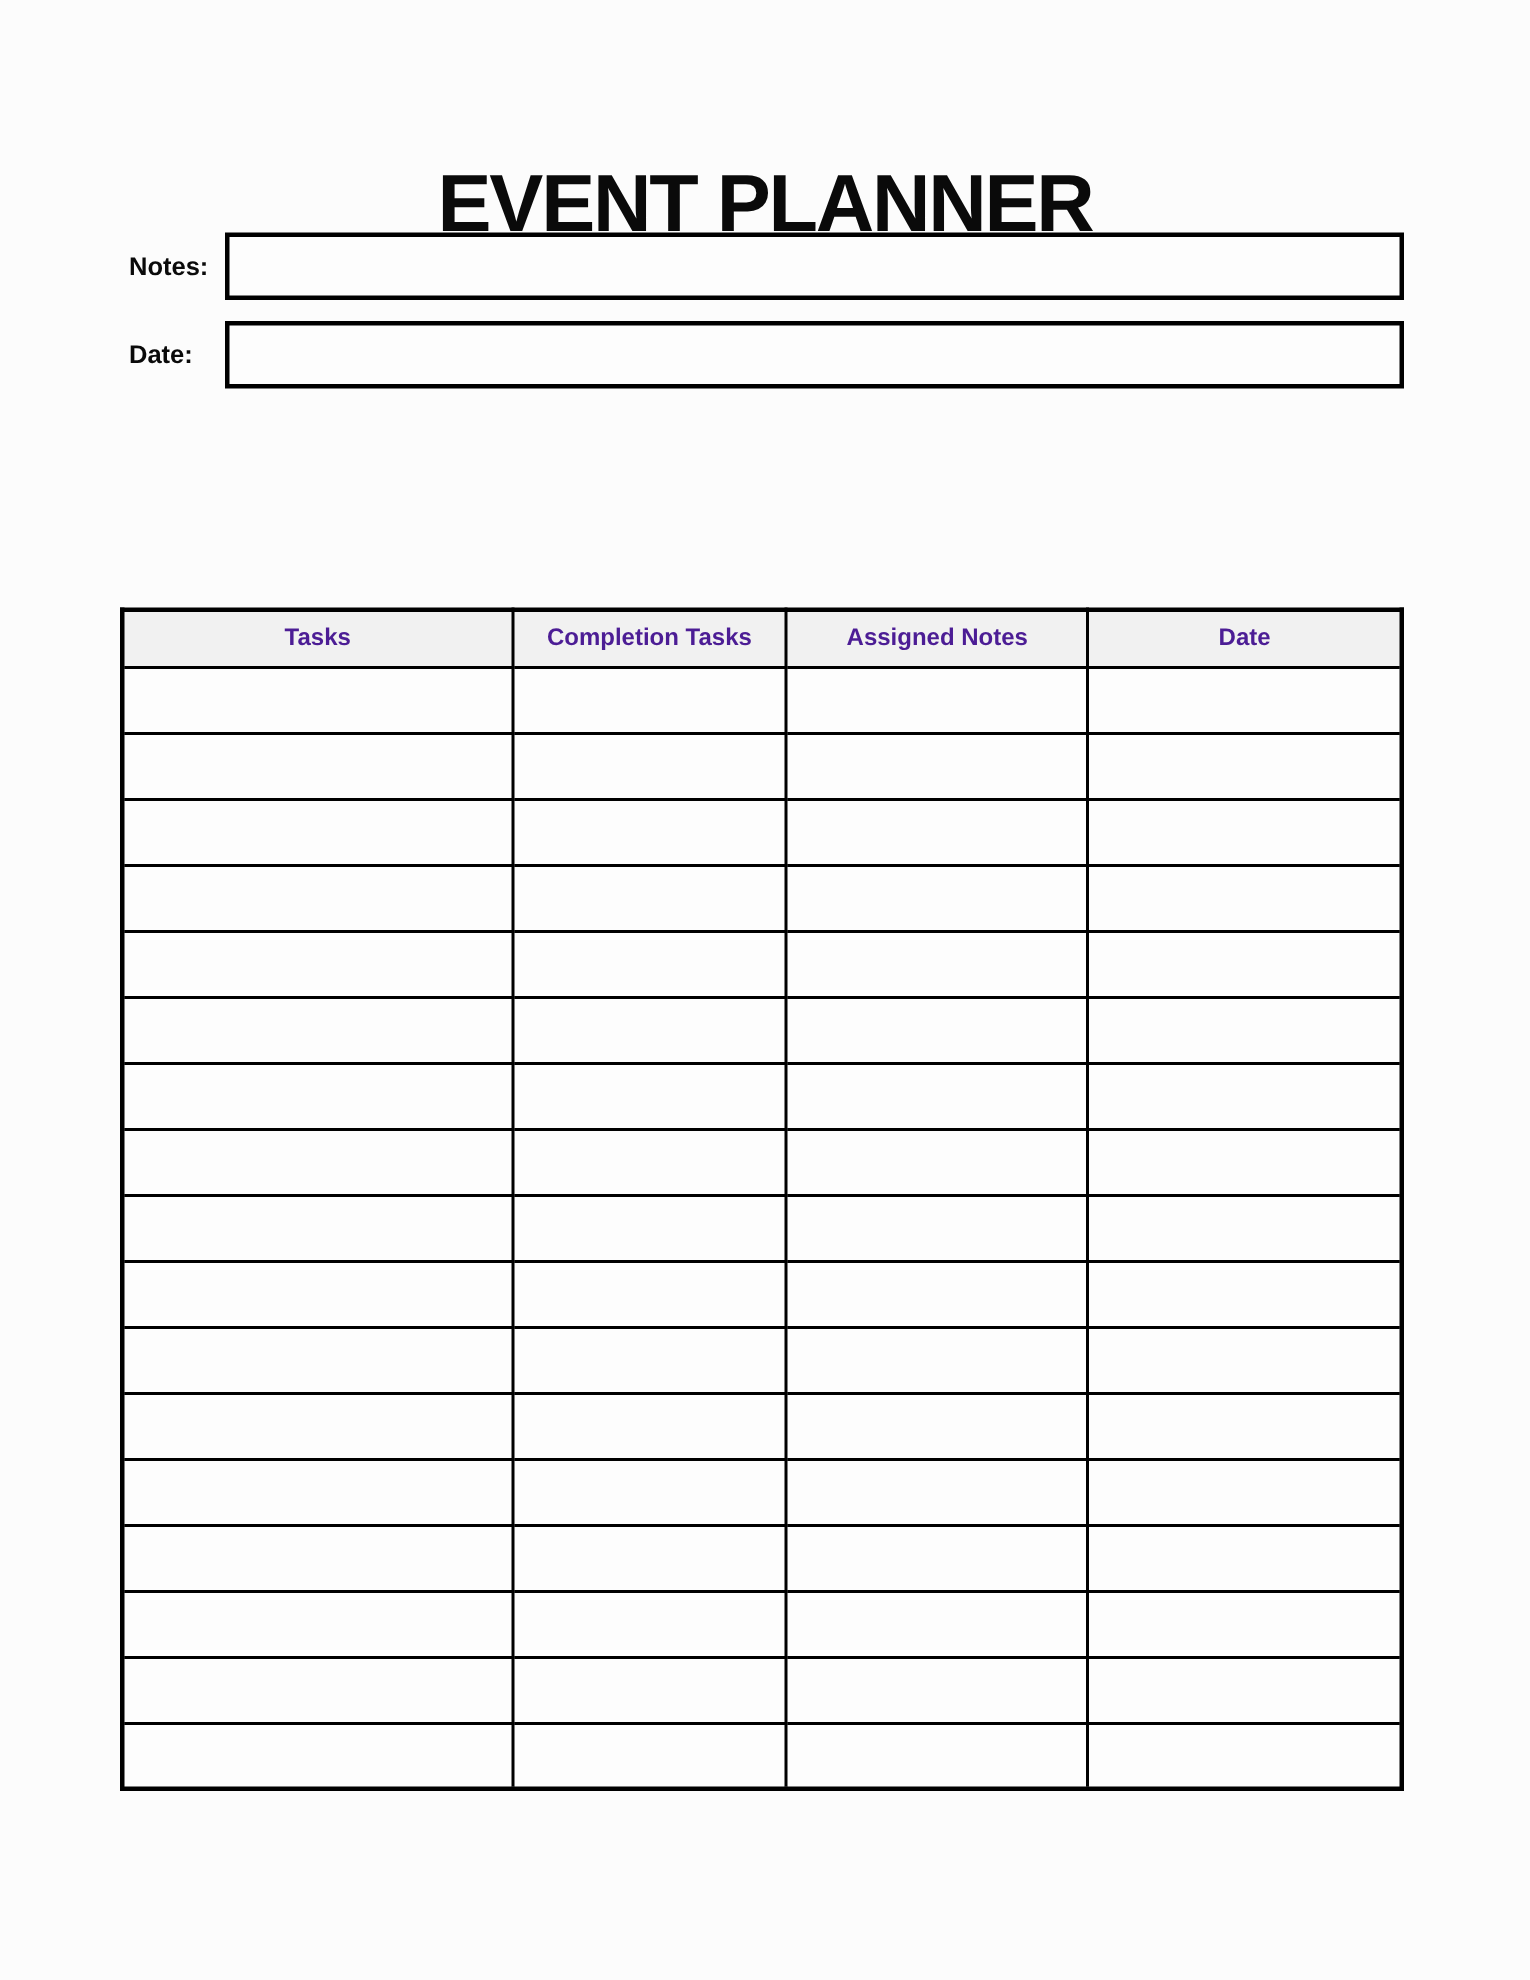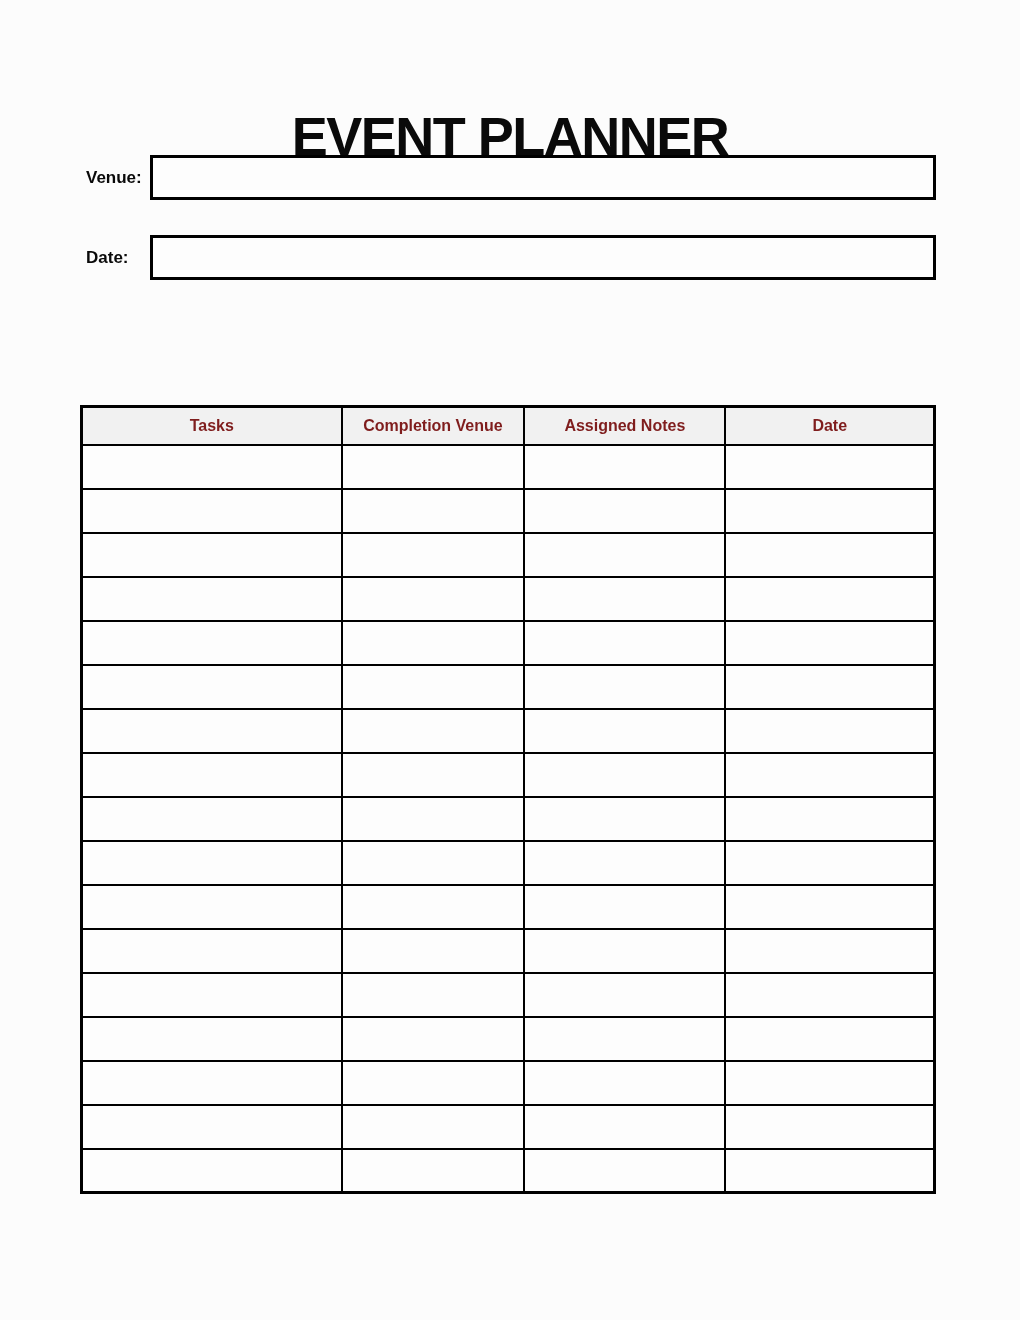--- a/index.html
+++ b/index.html
@@ -32,21 +32,21 @@
   }
   .field-row {
     position: absolute;
     left: 0;
     width: 1020px;
     height: 45px;
     display: flex;
     align-items: center;
   }
   .field-row.event { top: 155px; }
-  .field-row.date  { top: 235px; padding-left: 20px; }
+  .field-row.date  { top: 214px; padding-left: 20px; }
   .field-row.venue { top: 289px; }
   .field-label {
     position: absolute;
     left: 86px;
     font-size: 17px;
     font-weight: 700;
     color: #0a0a0a;
     white-space: nowrap;
   }
   .field-box {
@@ -77,57 +77,57 @@
   .task-table col.c-person   { width: 23.6%; }
   .task-table col.c-notes    { width: 24.5%; }
   .task-table th {
     height: 38px;
     background: #f1f1f1;
     border: 2px solid #000;
     font-size: 16px;
     font-weight: 700;
     text-align: center;
     vertical-align: middle;
-    color: #7f1d1d;
+    color: #4c1d95;
   }
   .task-table td {
     height: 44px;
     border: 2px solid #000;
     background: #fdfdfd;
   }
 </style>
 </head>
 <body>
 
 <div class="page">
 
   <h1 class="page-title">EVENT PLANNER</h1>
 
   <div class="field-row event">
-    <span class="field-label">Venue:</span>
+    <span class="field-label">Notes:</span>
     <input class="field-box" type="text" value="" style="">
   </div>
 
   <div class="field-row date">
     <span class="field-label">Date:</span>
     <input class="field-box" type="text" value="" style="">
   </div>
 
 
   <table class="task-table">
     <colgroup>
       <col class="c-tasks">
       <col class="c-date">
       <col class="c-person">
       <col class="c-notes">
     </colgroup>
     <thead>
       <tr>
         <th>Tasks</th>
-        <th>Completion Venue</th>
+        <th>Completion Tasks</th>
         <th>Assigned Notes</th>
         <th>Date</th>
       </tr>
     </thead>
     <tbody>
         <tr>
           <td></td>
           <td></td>
           <td></td>
           <td></td>

